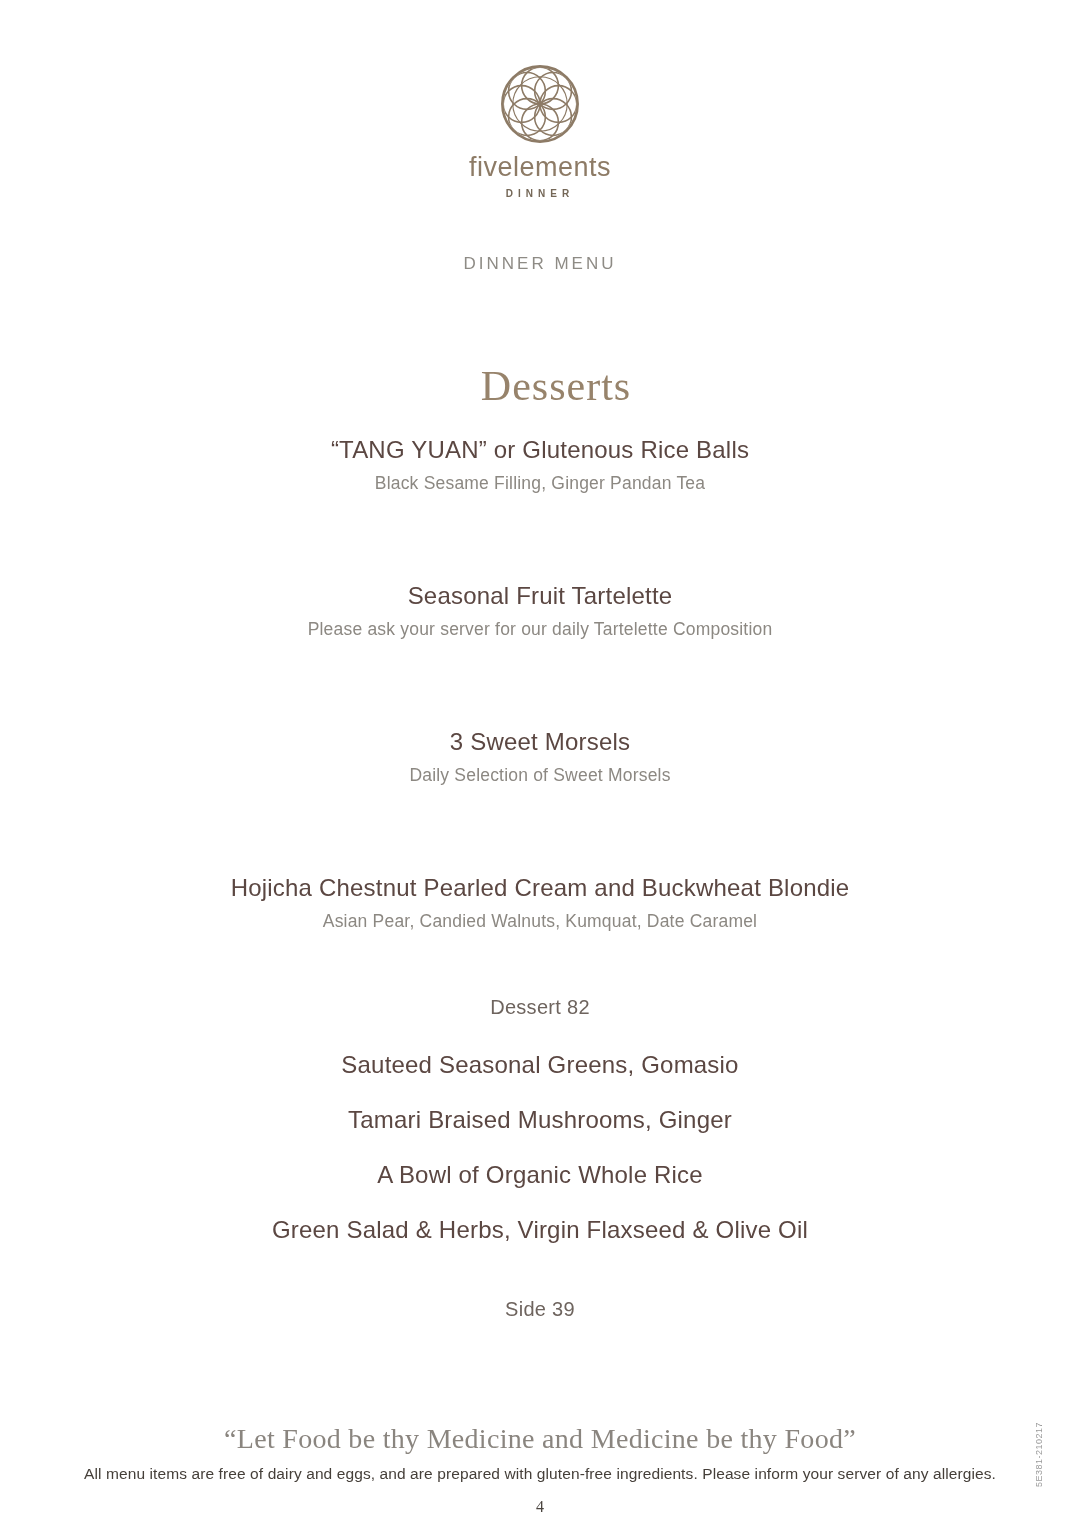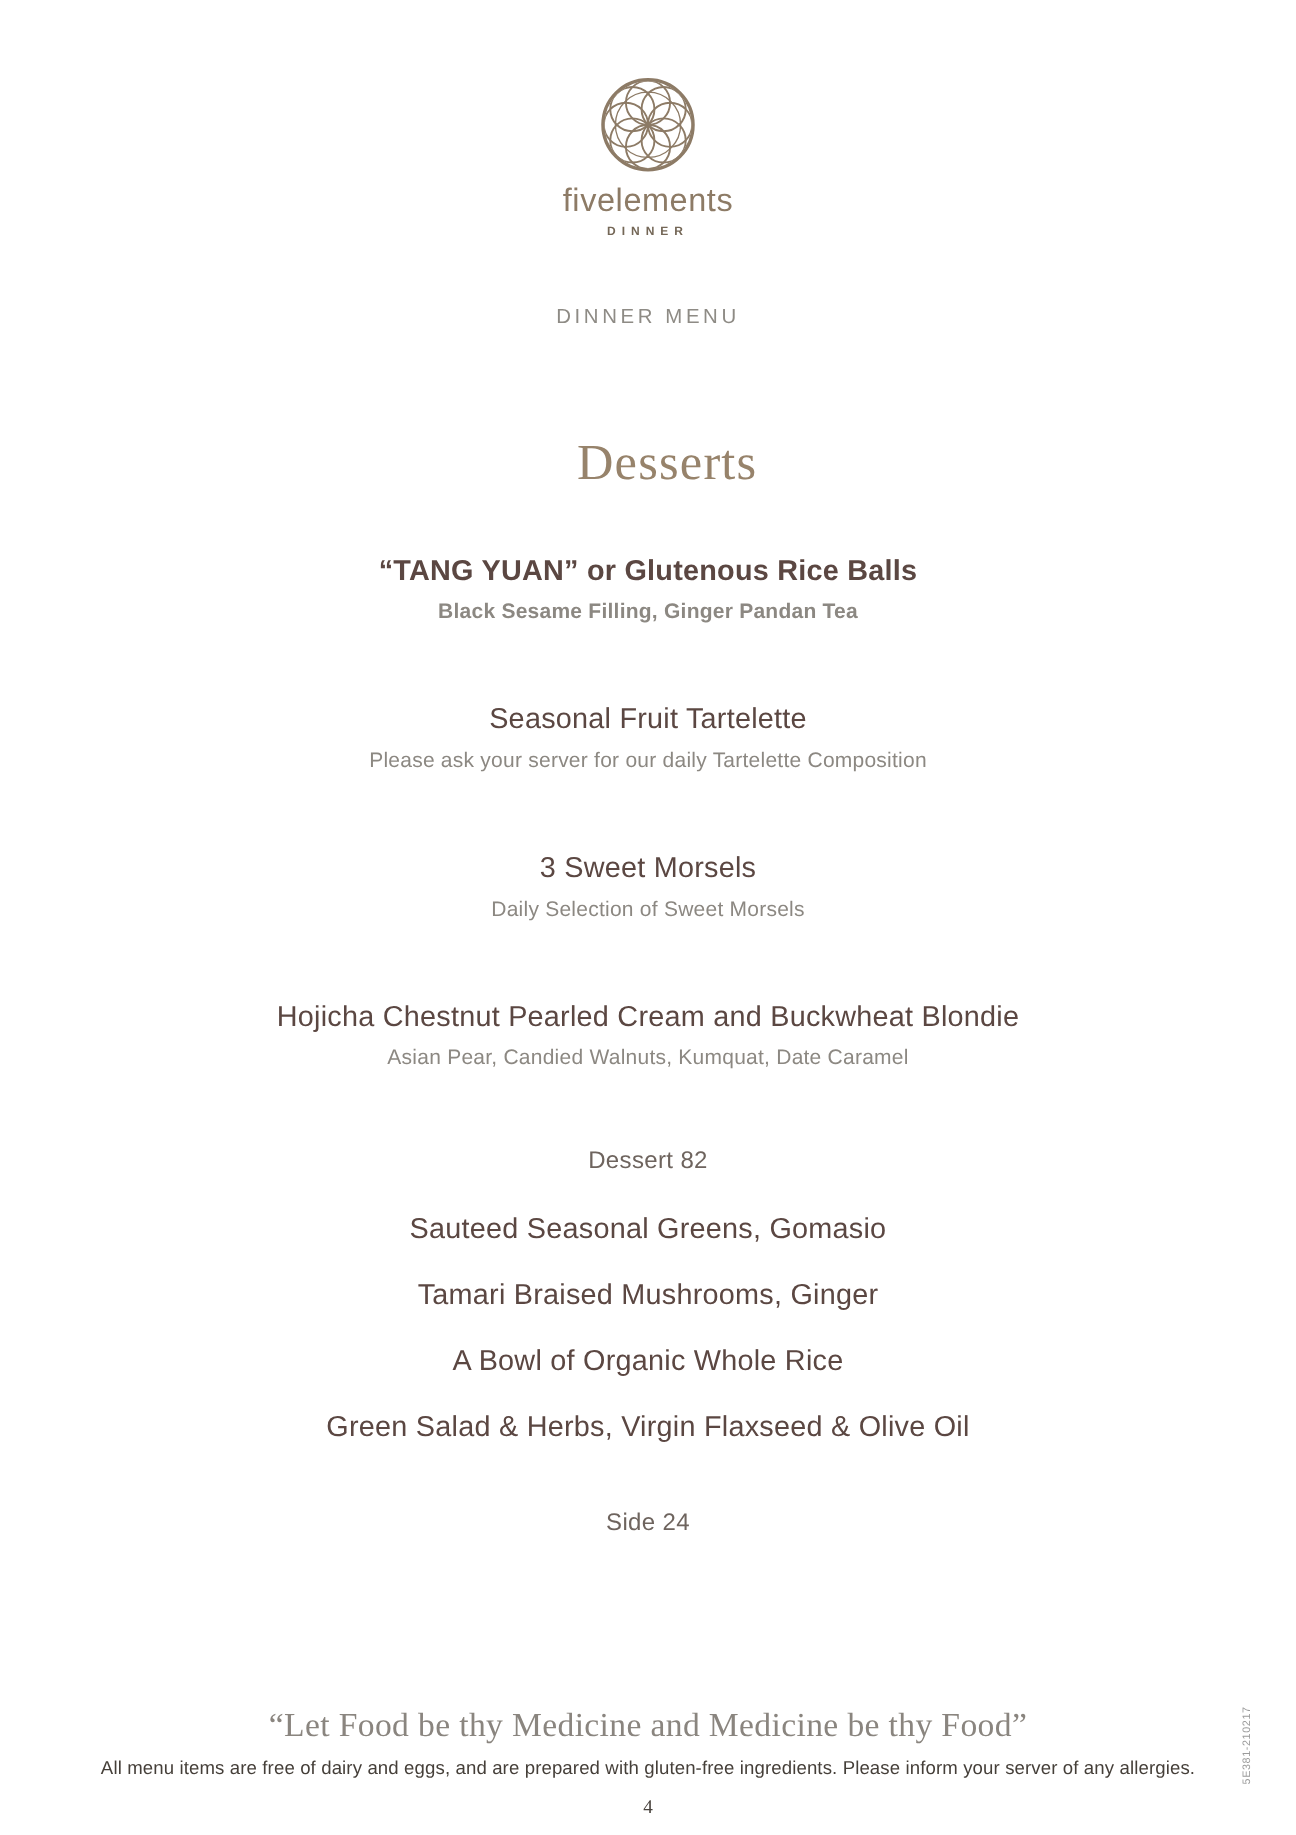--- a/index.html
+++ b/index.html
@@ -47,22 +47,22 @@
   .section-title {
     font-family: "Liberation Serif", "DejaVu Serif", serif;
     font-weight: 400;
     color: #97836b;
     font-size: 42px;
     letter-spacing: 1px;
   }
   .section-title.desserts { margin-top: 88px; padding-left: 32px; }
   .section-title.sides { margin-top: 66px; font-size: 40px; }
 
-  .menu-item { margin-top: 66px; }
-  .menu-item.first { margin-top: 52px; font-weight: bold; }
+  .menu-item { margin-top: 88px; }
+  .menu-item.first { margin-top: 26px; }
   .item-name {
     font-size: 24px;
     color: #5b4742;
     letter-spacing: 0.2px;
   }
   .item-desc {
     margin-top: 9px;
     font-size: 17.5px;
     color: #8c8882;
     letter-spacing: 0.2px;
@@ -177,21 +177,21 @@
     <div class="price-note">Dessert 82</div>
   </div>
 
   <div>
 
     <div class="side-item first">Sauteed Seasonal Greens, Gomasio</div>
     <div class="side-item">Tamari Braised Mushrooms, Ginger</div>
     <div class="side-item">A Bowl of Organic Whole Rice</div>
     <div class="side-item">Green Salad &amp; Herbs, Virgin Flaxseed &amp; Olive Oil</div>
 
-    <div class="price-note sides-price">Side 24</div>
+    <div class="price-note sides-price">Side 39</div>
   </div>
 
   <div class="footer-quote">“Let Food be thy Medicine and Medicine be thy Food”</div>
   <div class="footer-allergy">All menu items are free of dairy and eggs, and are prepared with gluten-free ingredients. Please inform your server of any allergies.</div>
   <div class="footer-page">4</div>
   <div class="print-code">5E381-210217</div>
 
 </div>
 
 </body></html>

